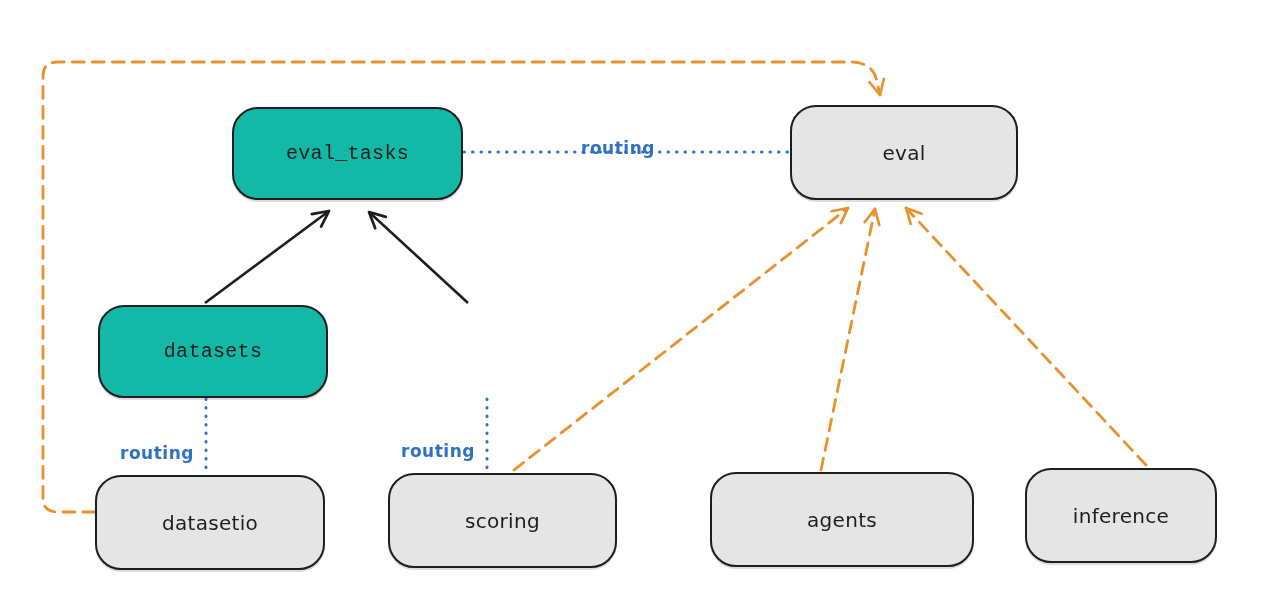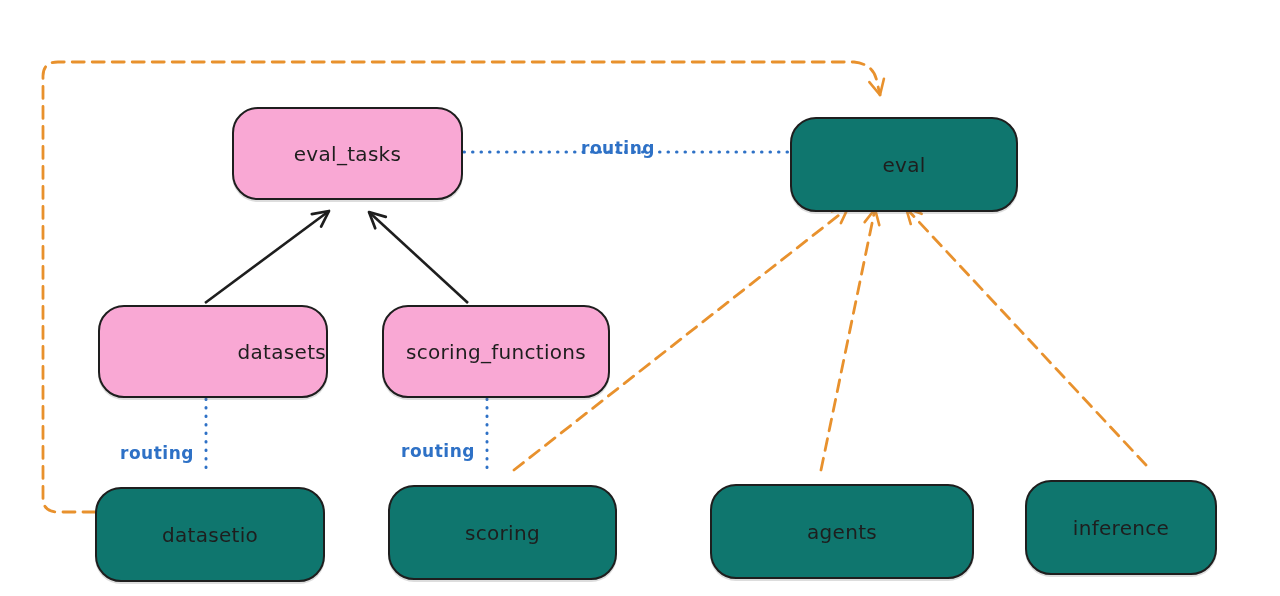--- a/index.html
+++ b/index.html
@@ -14,22 +14,22 @@
   .node{
     position:absolute;
     border:2.5px solid #1e1e1e;
     border-radius:26px;
     display:flex;align-items:center;justify-content:center;
     font-size:20px;color:#1e1e1e;
     letter-spacing:0.3px;
     box-sizing:border-box;
     box-shadow:0 2px 0 rgba(120,120,120,0.25);
   }
-  .node-blue{background:#f9a8d4;}
-  .node-green{background:#0f766e;margin-top:12px;}
+  .node-blue{background:#14b8a6;font-family:Liberation Mono, monospace;}
+  .node-green{background:#e5e5e5;}
   .edge-label{
     position:absolute;
     color:#2e71c6;
     font-size:17px;
     font-weight:bold;
     letter-spacing:0.5px;
     transform:translate(-50%,-50%);
     white-space:nowrap;
     margin-top:16px;
   }
@@ -66,27 +66,24 @@
   </svg>
 
   <div class="node node-blue" style="left:232px;top:107px;width:231px;height:93px;">
     <span>eval_tasks</span>
   </div>
 
   <div class="node node-green" style="left:790px;top:105px;width:228px;height:95px;">
     <span>eval</span>
   </div>
 
-  <div class="node node-blue" style="left:98px;top:305px;width:230px;height:93px;justify-content:flex-end;">
+  <div class="node node-blue" style="left:98px;top:305px;width:230px;height:93px;">
     <span>datasets</span>
   </div>
 
-  <div class="node node-blue" style="left:382px;top:305px;width:228px;height:93px;">
-    <span>scoring_functions</span>
-  </div>
 
   <div class="node node-green" style="left:388px;top:473px;width:229px;height:95px;">
     <span>scoring</span>
   </div>
 
   <div class="node node-green" style="left:95px;top:475px;width:230px;height:95px;">
     <span>datasetio</span>
   </div>
 
   <div class="node node-green" style="left:710px;top:472px;width:264px;height:95px;">

